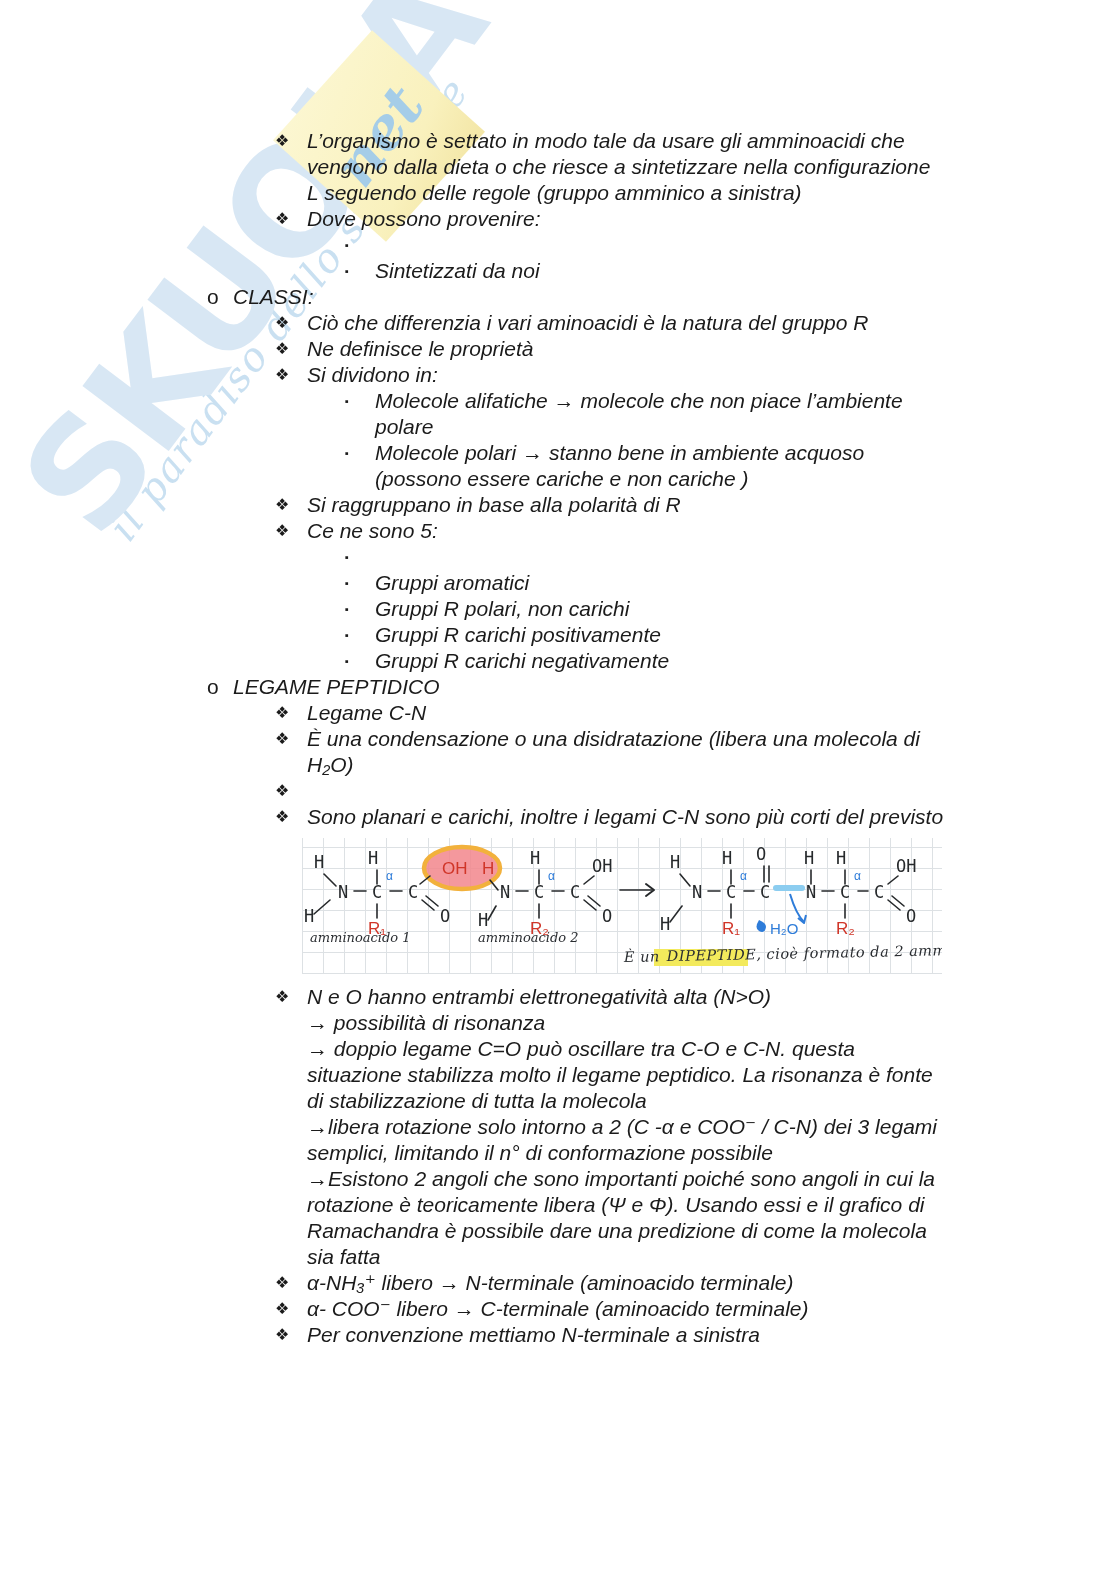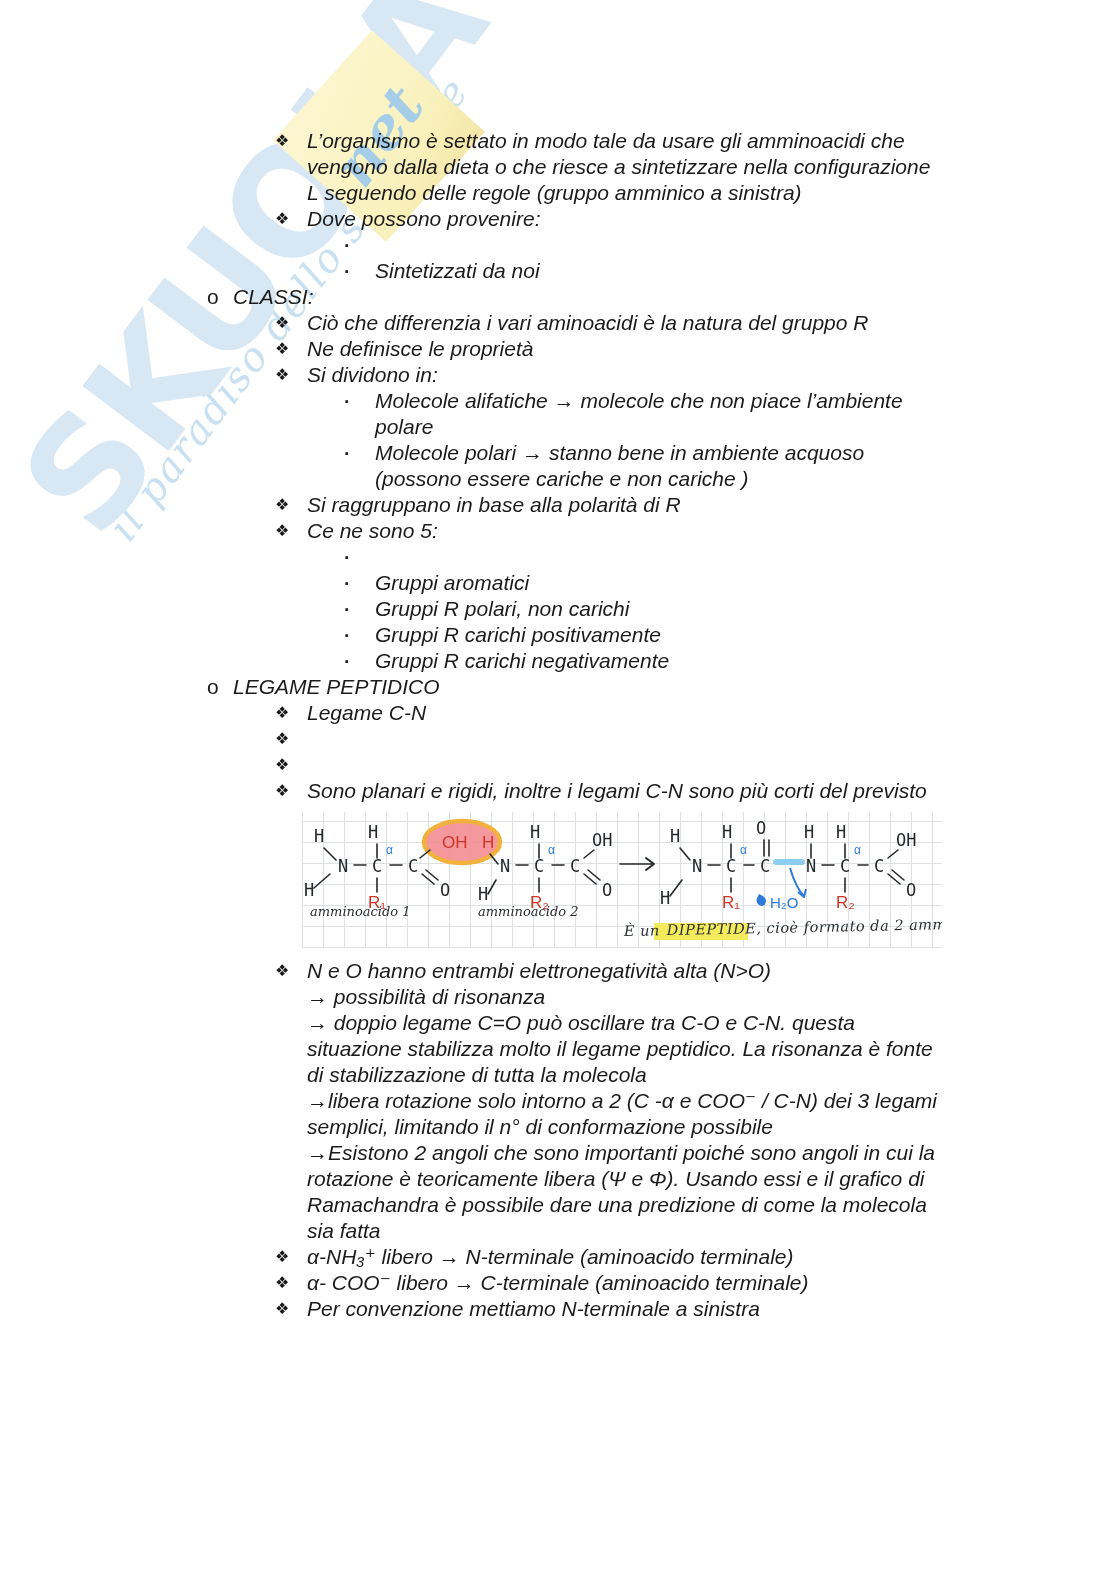--- a/index.html
+++ b/index.html
@@ -156,27 +156,29 @@
     <div class="li lv1">
         <span class="mk">o</span>
         <span class="tx">LEGAME PEPTIDICO</span>
       </div>
     <div class="li lv2">
         <span class="mk">❖</span>
         <span class="tx">Legame C-N</span>
       </div>
     <div class="li lv2">
         <span class="mk">❖</span>
-      </div>
-    <div class="li lv2">
-        <span class="mk">❖</span>
-      </div>
-    <div class="li lv2">
-        <span class="mk">❖</span>
-        <span class="tx">Sono planari e rigidi, inoltre i legami C-N sono più corti del previsto</span>
+        <span class="tx">È una condensazione o una disidratazione (libera una molecola di
+H₂O)</span>
+      </div>
+    <div class="li lv2">
+        <span class="mk">❖</span>
+      </div>
+    <div class="li lv2">
+        <span class="mk">❖</span>
+        <span class="tx">Sono planari e carichi, inoltre i legami C-N sono più corti del previsto</span>
       </div>
 
     <div class="diagram">
       <svg width="640" height="136" viewBox="0 0 640 136">
 
         <ellipse cx="160" cy="30" rx="38" ry="21" fill="#f2868c" fill-opacity="0.85" stroke="#f2b13c" stroke-width="4.5"></ellipse>
 
         <g class="bondset">
           <line class="bond" x1="22" y1="36" x2="34" y2="48"></line>
           <line class="bond" x1="12" y1="76" x2="28" y2="62"></line>

